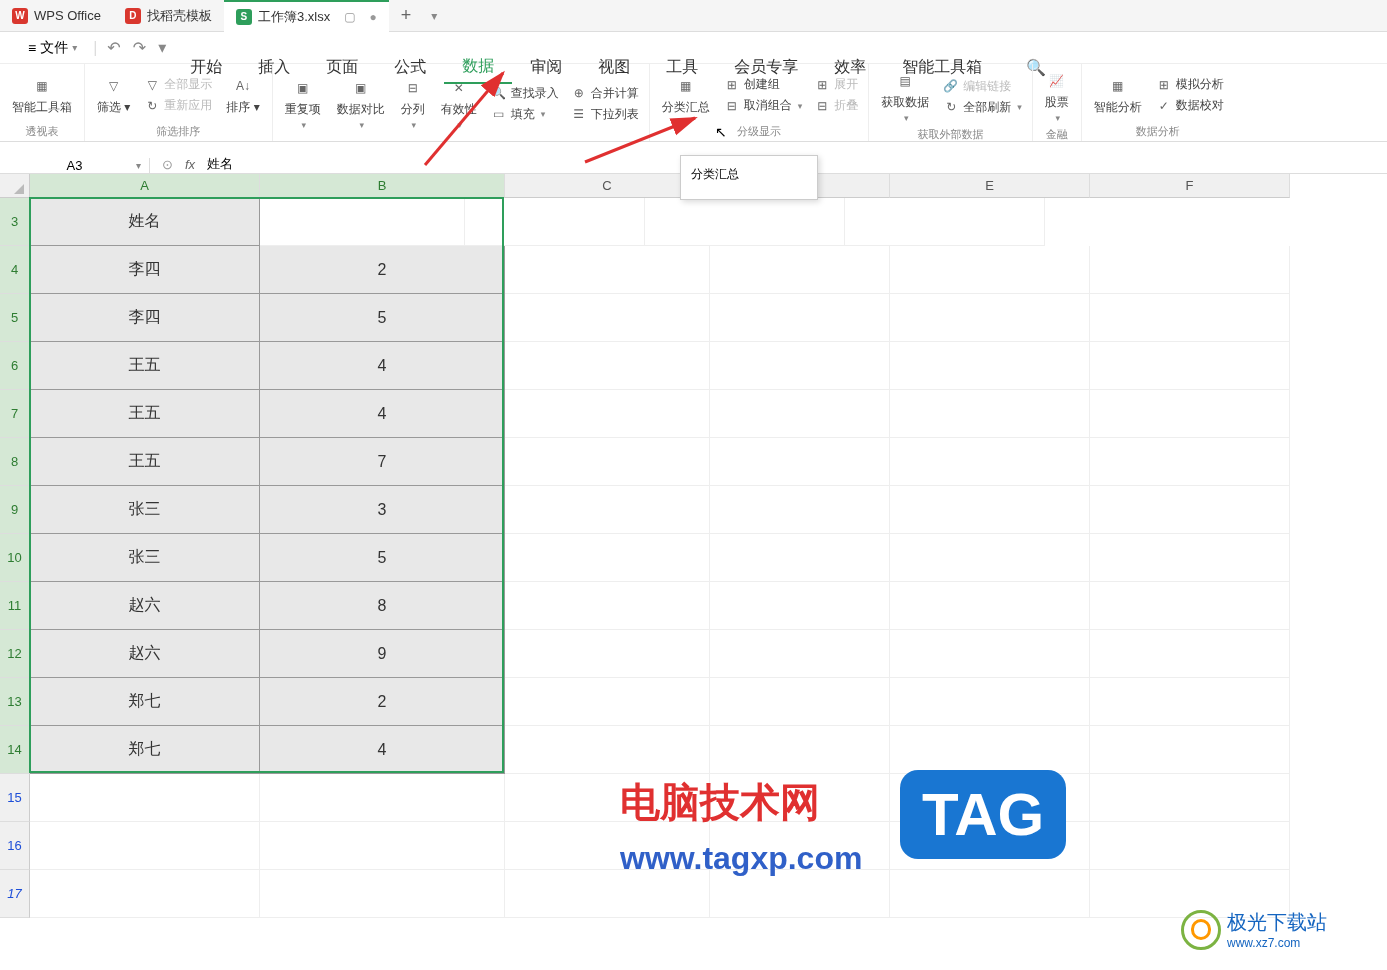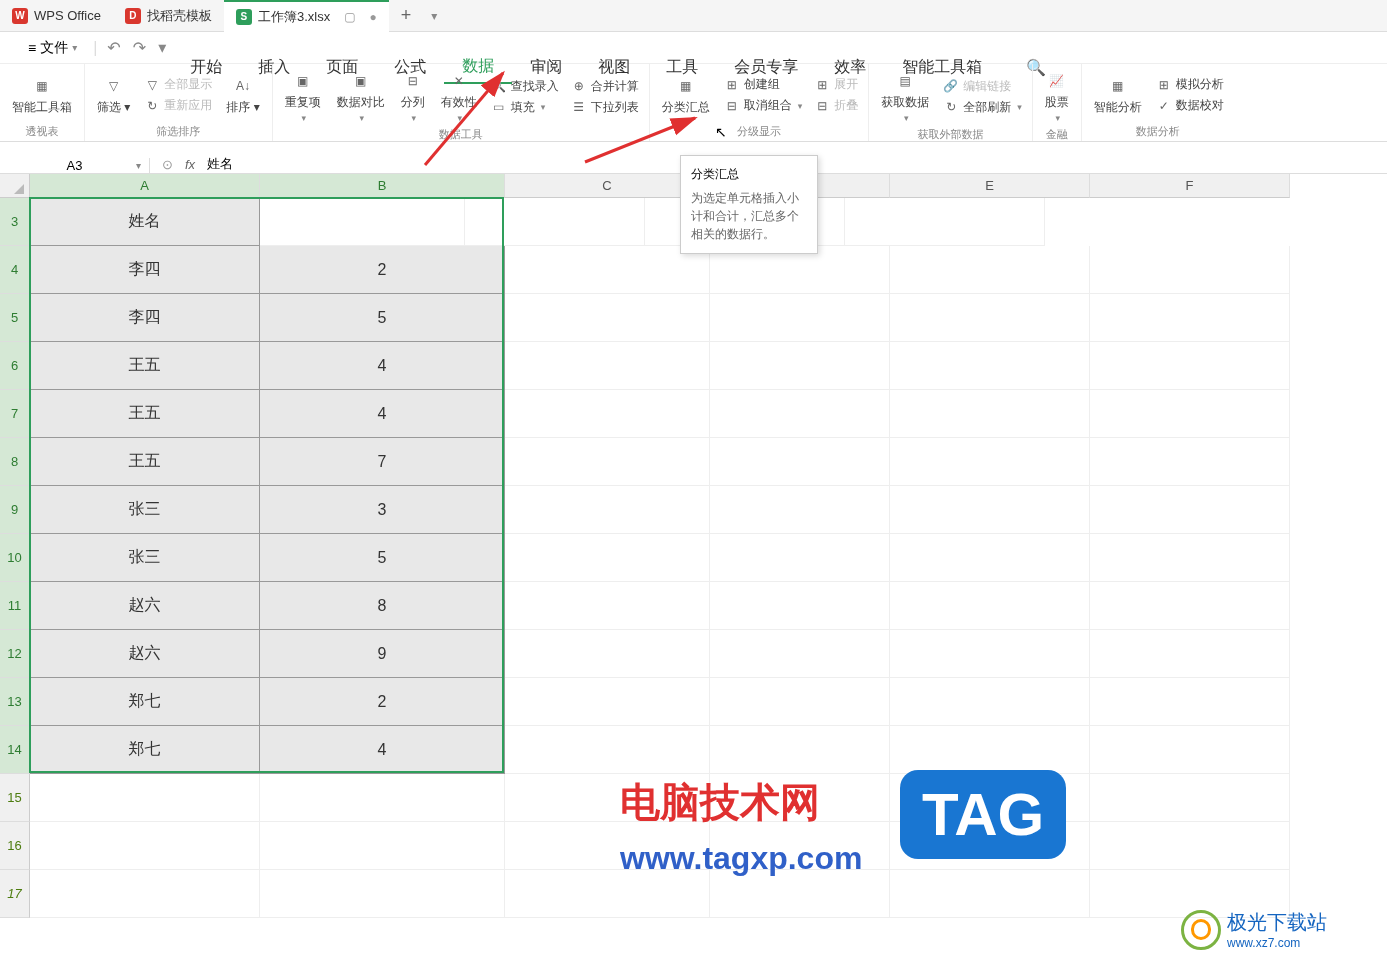--- a/index.html
+++ b/index.html
@@ -44,21 +44,21 @@
 .fx-icon { font-style: italic; color: #666; }
 
 
 .grid-wrap { display: flex; }
 .corner { width: 30px; height: 24px; background: #f0f0f0; border-right: 1px solid #ccc; border-bottom: 1px solid #ccc; display:flex; align-items:center; justify-content:center;}
 .corner::before { content:""; width:0; height:0; border-right:10px solid #bbb; border-top:10px solid transparent; margin-left:8px; margin-top:6px;}
 .col-headers { display: flex; }
 .col-header { height: 24px; background: #f0f0f0; border-right: 1px solid #ddd; border-bottom: 1px solid #ccc; display: flex; align-items: center; justify-content: center; font-size: 13px; color: #555; }
 .col-header.sel { background: #d5e8d5; color: #2e7d32; }
 .row-headers { width: 30px; }
-.row-header { width: 30px; background: #f0f0f0; border-right: 1px solid #ccc; border-bottom: 1px solid #ddd; display: flex; align-items: center; justify-content: center; font-size: 13px; color: #4d7c0f; }
+.row-header { width: 30px; background: #f0f0f0; border-right: 1px solid #ccc; border-bottom: 1px solid #ddd; display: flex; align-items: center; justify-content: center; font-size: 13px; color: #1d4ed8; }
 .row-header.sel { background: #d5e8d5; color: #2e7d32; }
 
 .cells { position: relative; }
 .cell-row { display: flex; }
 .cell { border-right: 1px solid #eee; border-bottom: 1px solid #eee; display: flex; align-items: center; justify-content: center; font-size: 16px; color: #333; background: #fff; }
 .cell.header-cell { font-weight: 500; background: #e8e8e8; border-right: 1px solid #999; border-bottom: 1px solid #999;}
 .cell.data-cell { background: #e8e8e8; border-right: 1px solid #999; border-bottom: 1px solid #999;}
 
 .selection-border { position: absolute; border: 2px solid #2e9e5b; pointer-events: none; left: 29px; top: 23px; }
 
@@ -201,21 +201,20 @@
         <div class="ribbon-small-btn">
             <span class="small-icon">⊕</span>
             <span>合并计算</span>
           </div>
         <div class="ribbon-small-btn">
             <span class="small-icon">☰</span>
             <span>下拉列表</span>
           </div>
       </div>
     </div>
-    <div class="ribbon-label">数据工具</div>
   </div>
   <div class="ribbon-group">
     <div class="ribbon-row">
       <div class="ribbon-btn">
           <span class="ribbon-icon">▦</span>
           <span>分类汇总</span>
         </div>
       <div class="ribbon-small">
         <div class="ribbon-small-btn">
             <span class="small-icon">⊞</span>
@@ -454,21 +453,20 @@
         </div>
     </div>
   </div>
   <div id="sel-border" class="selection-border" style="width: 475px; height: 576px;"></div>
 </div>
 
 <span class="cursor-icon">↖</span>
 
 <div class="tooltip">
   <div class="tooltip-title">分类汇总</div>
-  <div class="tooltip-text">为选定单元格插入小计和合计，汇总多个相关的数据行。</div>
 </div>
 
 <div class="arrow" style="left:415px;top:65px;">
 <svg width="100" height="110">
       <defs>
         <marker id="ah1" markerWidth="10" markerHeight="10" refX="8" refY="3" orient="auto">
           <path d="M0,0 L0,6 L9,3 z" fill="#e03030"></path>
         </marker>
       </defs>
       <line x1="10" y1="100" x2="88" y2="8" stroke="#e03030" stroke-width="3" marker-end="url(#ah1)"></line>

